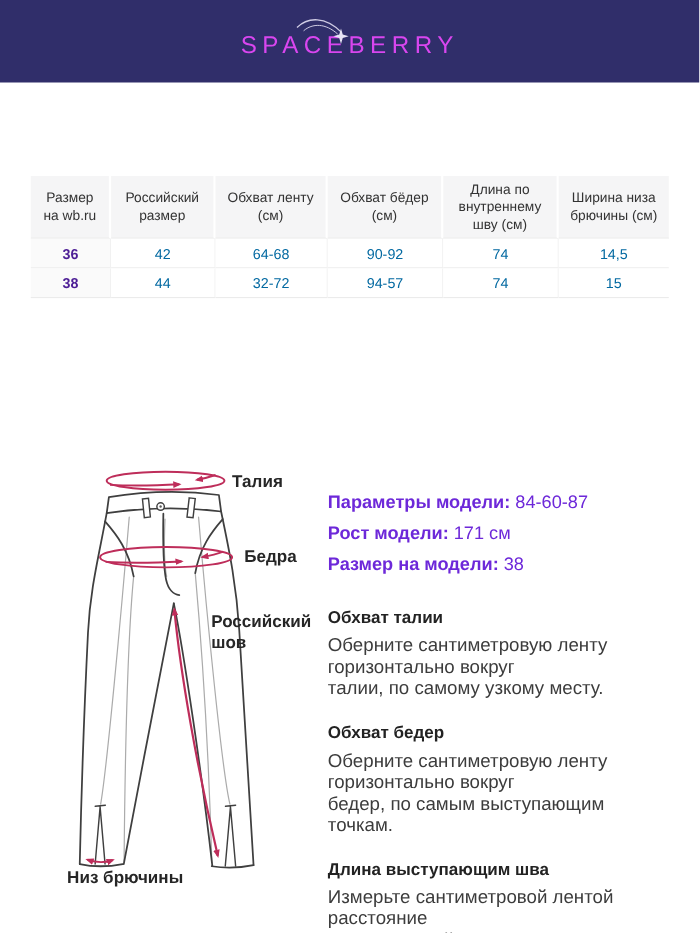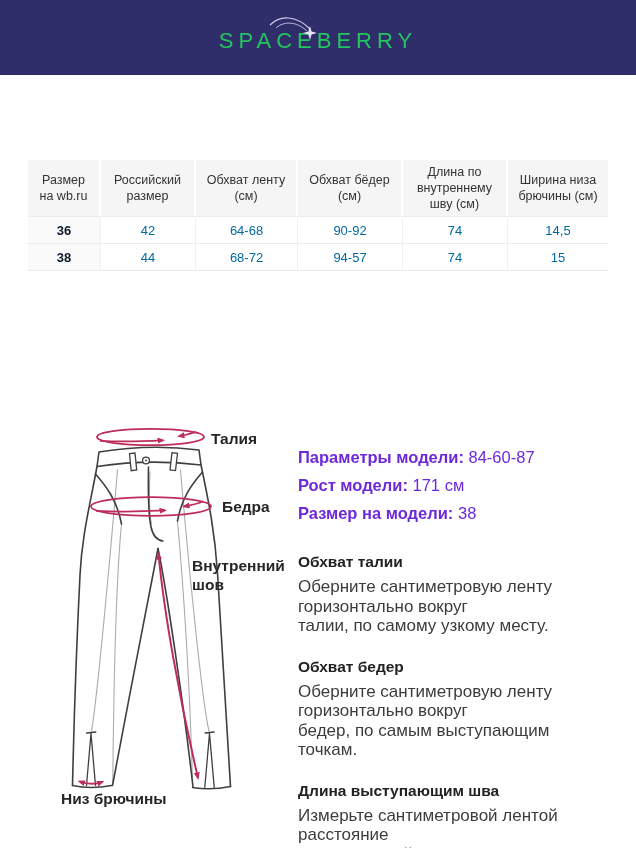--- a/index.html
+++ b/index.html
@@ -10,21 +10,21 @@
     background:#fff; overflow:hidden;
   }
 
   
   .banner {
     position:absolute; left:0; top:0; width:636px; height:75px;
     background:#302e6a; display:flex; align-items:center; justify-content:center;
   }
   .logo-wrap { position:relative; margin-top:6px; }
   .logo-text {
-    font-size:22px; letter-spacing:5px; color:#22c55e; font-weight:400;
+    font-size:22px; letter-spacing:5px; color:#d946ef; font-weight:400;
   }
   .comet { position:absolute; left:47px; top:-15px; }
 
   
   .size-table {
     position:absolute; left:28px; top:160px; width:580px;
     border-collapse:separate; border-spacing:0; table-layout:fixed;
     font-size:12.5px; color:#333;
   }
   .size-table th {
@@ -32,21 +32,21 @@
     text-align:center; vertical-align:middle; line-height:16px;
     border-right:2px solid #fff; padding:2px 6px;
   }
   .size-table th:last-child { border-right:none; }
   .size-table td {
     height:27px; text-align:center; vertical-align:middle;
     border-bottom:1px solid #ebebeb; border-right:1px solid #f1f1f1;
     font-size:13px; color:#0369a1; background:#fff;
   }
   .size-table td:last-child { border-right:none; }
-  .size-table tbody tr td:first-child { font-weight:700; color:#0f172a; background:#fafafa; }
+  .size-table tbody tr td:first-child { font-weight:700; color:#4c1d95; background:#fafafa; }
   .size-table thead th { border-bottom:1px solid #ececec; }
 
   
   .diagram-svg { position:absolute; left:40px; top:420px; }
   .diag-label {
     position:absolute; font-weight:700; font-size:15.5px; color:#262626;
     line-height:19px; white-space:pre-line;
   }
   .lbl-waist { left:211px; top:429px; }
   .lbl-hips  { left:222px; top:497px; }
@@ -105,21 +105,21 @@
         <td>36</td>
         <td>42</td>
         <td>64-68</td>
         <td>90-92</td>
         <td>74</td>
         <td>14,5</td>
       </tr>
       <tr>
         <td>38</td>
         <td>44</td>
-        <td>68-72</td>
+        <td>32-72</td>
         <td>94-57</td>
         <td>74</td>
         <td>15</td>
       </tr>
     </tbody>
   </table>
 
   <svg class="diagram-svg" width="260" height="400" viewBox="40 420 260 400">
     <defs>
       <marker id="ah" orient="auto" markerWidth="9" markerHeight="8" refX="5.5" refY="3" markerUnits="userSpaceOnUse">
@@ -170,21 +170,21 @@
       <path d="M203,501.5 C197,503.8 191,505.2 184,506.4" stroke-width="1.8" marker-end="url(#ah)"></path>
 
       <path d="M158.5,554 C164,612 179,697 198,778" stroke-width="2" marker-start="url(#ahs)" marker-end="url(#ah)"></path>
 
       <path d="M79.5,781.5 C89,784.8 96,784.3 102.5,781.8" stroke-width="1.8" marker-start="url(#ahs)" marker-end="url(#ah)"></path>
     </g>
   </svg>
 
   <div class="diag-label lbl-waist">Талия</div>
   <div class="diag-label lbl-hips">Бедра</div>
-  <div class="diag-label lbl-inseam">Внутренний
+  <div class="diag-label lbl-inseam">Российский
 шов</div>
   <div class="diag-label lbl-hem">Низ брючины</div>
 
   <div class="info-col">
     <div class="model-line">
       <span class="lbl">Параметры модели:</span>
       <span class="val">84-60-87</span>
     </div>
     <div class="model-line">
       <span class="lbl">Рост модели:</span>

